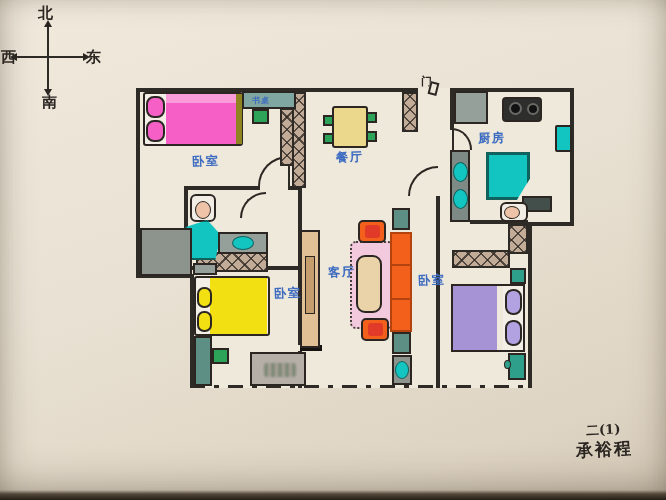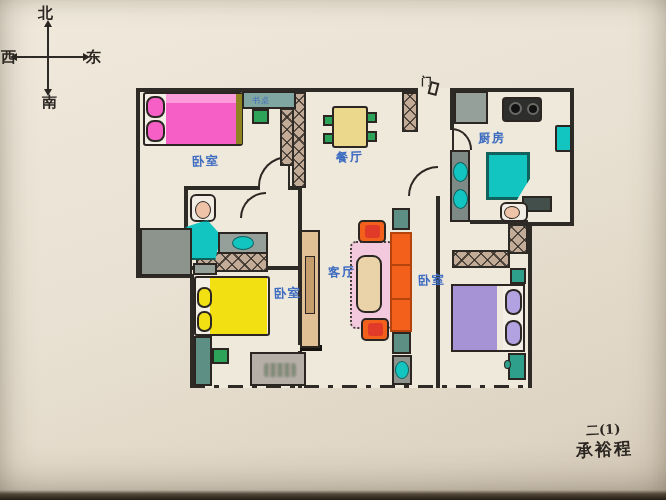--- a/index.html
+++ b/index.html
@@ -92,21 +92,21 @@
   <div class="hatch" style="left:452px;top:250px;width:58px;height:18px;"></div>
 
   <div>
     <div class="f" style="left:143px;top:92px;width:100px;height:54px;background:#f4efe6;border-radius:3px;"></div>
     <div class="abs" style="left:166px;top:94px;width:70px;height:50px;background:var(--bed-pink);"></div>
     <div class="abs" style="left:166px;top:94px;width:70px;height:9px;background:var(--pink-light);"></div>
     <div class="abs" style="left:236px;top:94px;width:6px;height:50px;background:var(--olive);"></div>
     <div class="f" style="left:146px;top:96px;width:19px;height:22px;background:var(--bed-pink);border-radius:8px;"></div>
     <div class="f" style="left:146px;top:120px;width:19px;height:22px;background:var(--bed-pink);border-radius:8px;"></div>
     <div class="f" style="left:242px;top:91px;width:54px;height:18px;background:var(--desk-teal);">
-      <span class="abs" style="left:8px;top:2px;font-size:8px;color:var(--blue);font-weight:400;letter-spacing:1px;">书桌</span>
+      <span class="abs" style="left:8px;top:2px;font-size:8px;color:var(--blue);font-weight:700;letter-spacing:1px;">书桌</span>
     </div>
     <div class="f" style="left:252px;top:109px;width:17px;height:15px;background:var(--chair-green);"></div>
     <div class="lbl" style="left:192px;top:153px;">卧室</div>
   </div>
 
   <div>
     <div class="f" style="left:190px;top:194px;width:26px;height:28px;background:#f2ede4;border-radius:6px;"></div>
     <div class="abs" style="left:195px;top:201px;width:16px;height:18px;background:var(--peach);border:1px solid var(--ink);border-radius:50%;"></div>
     <div class="abs" style="left:185px;top:220px;width:36px;height:40px;background:var(--cyan);border:2px solid var(--cyan-deep);clip-path:polygon(0 18%,62% 0,100% 38%,84% 100%,0 100%);"></div>
     <div class="f" style="left:218px;top:232px;width:50px;height:22px;background:var(--counter-grey);"></div>

